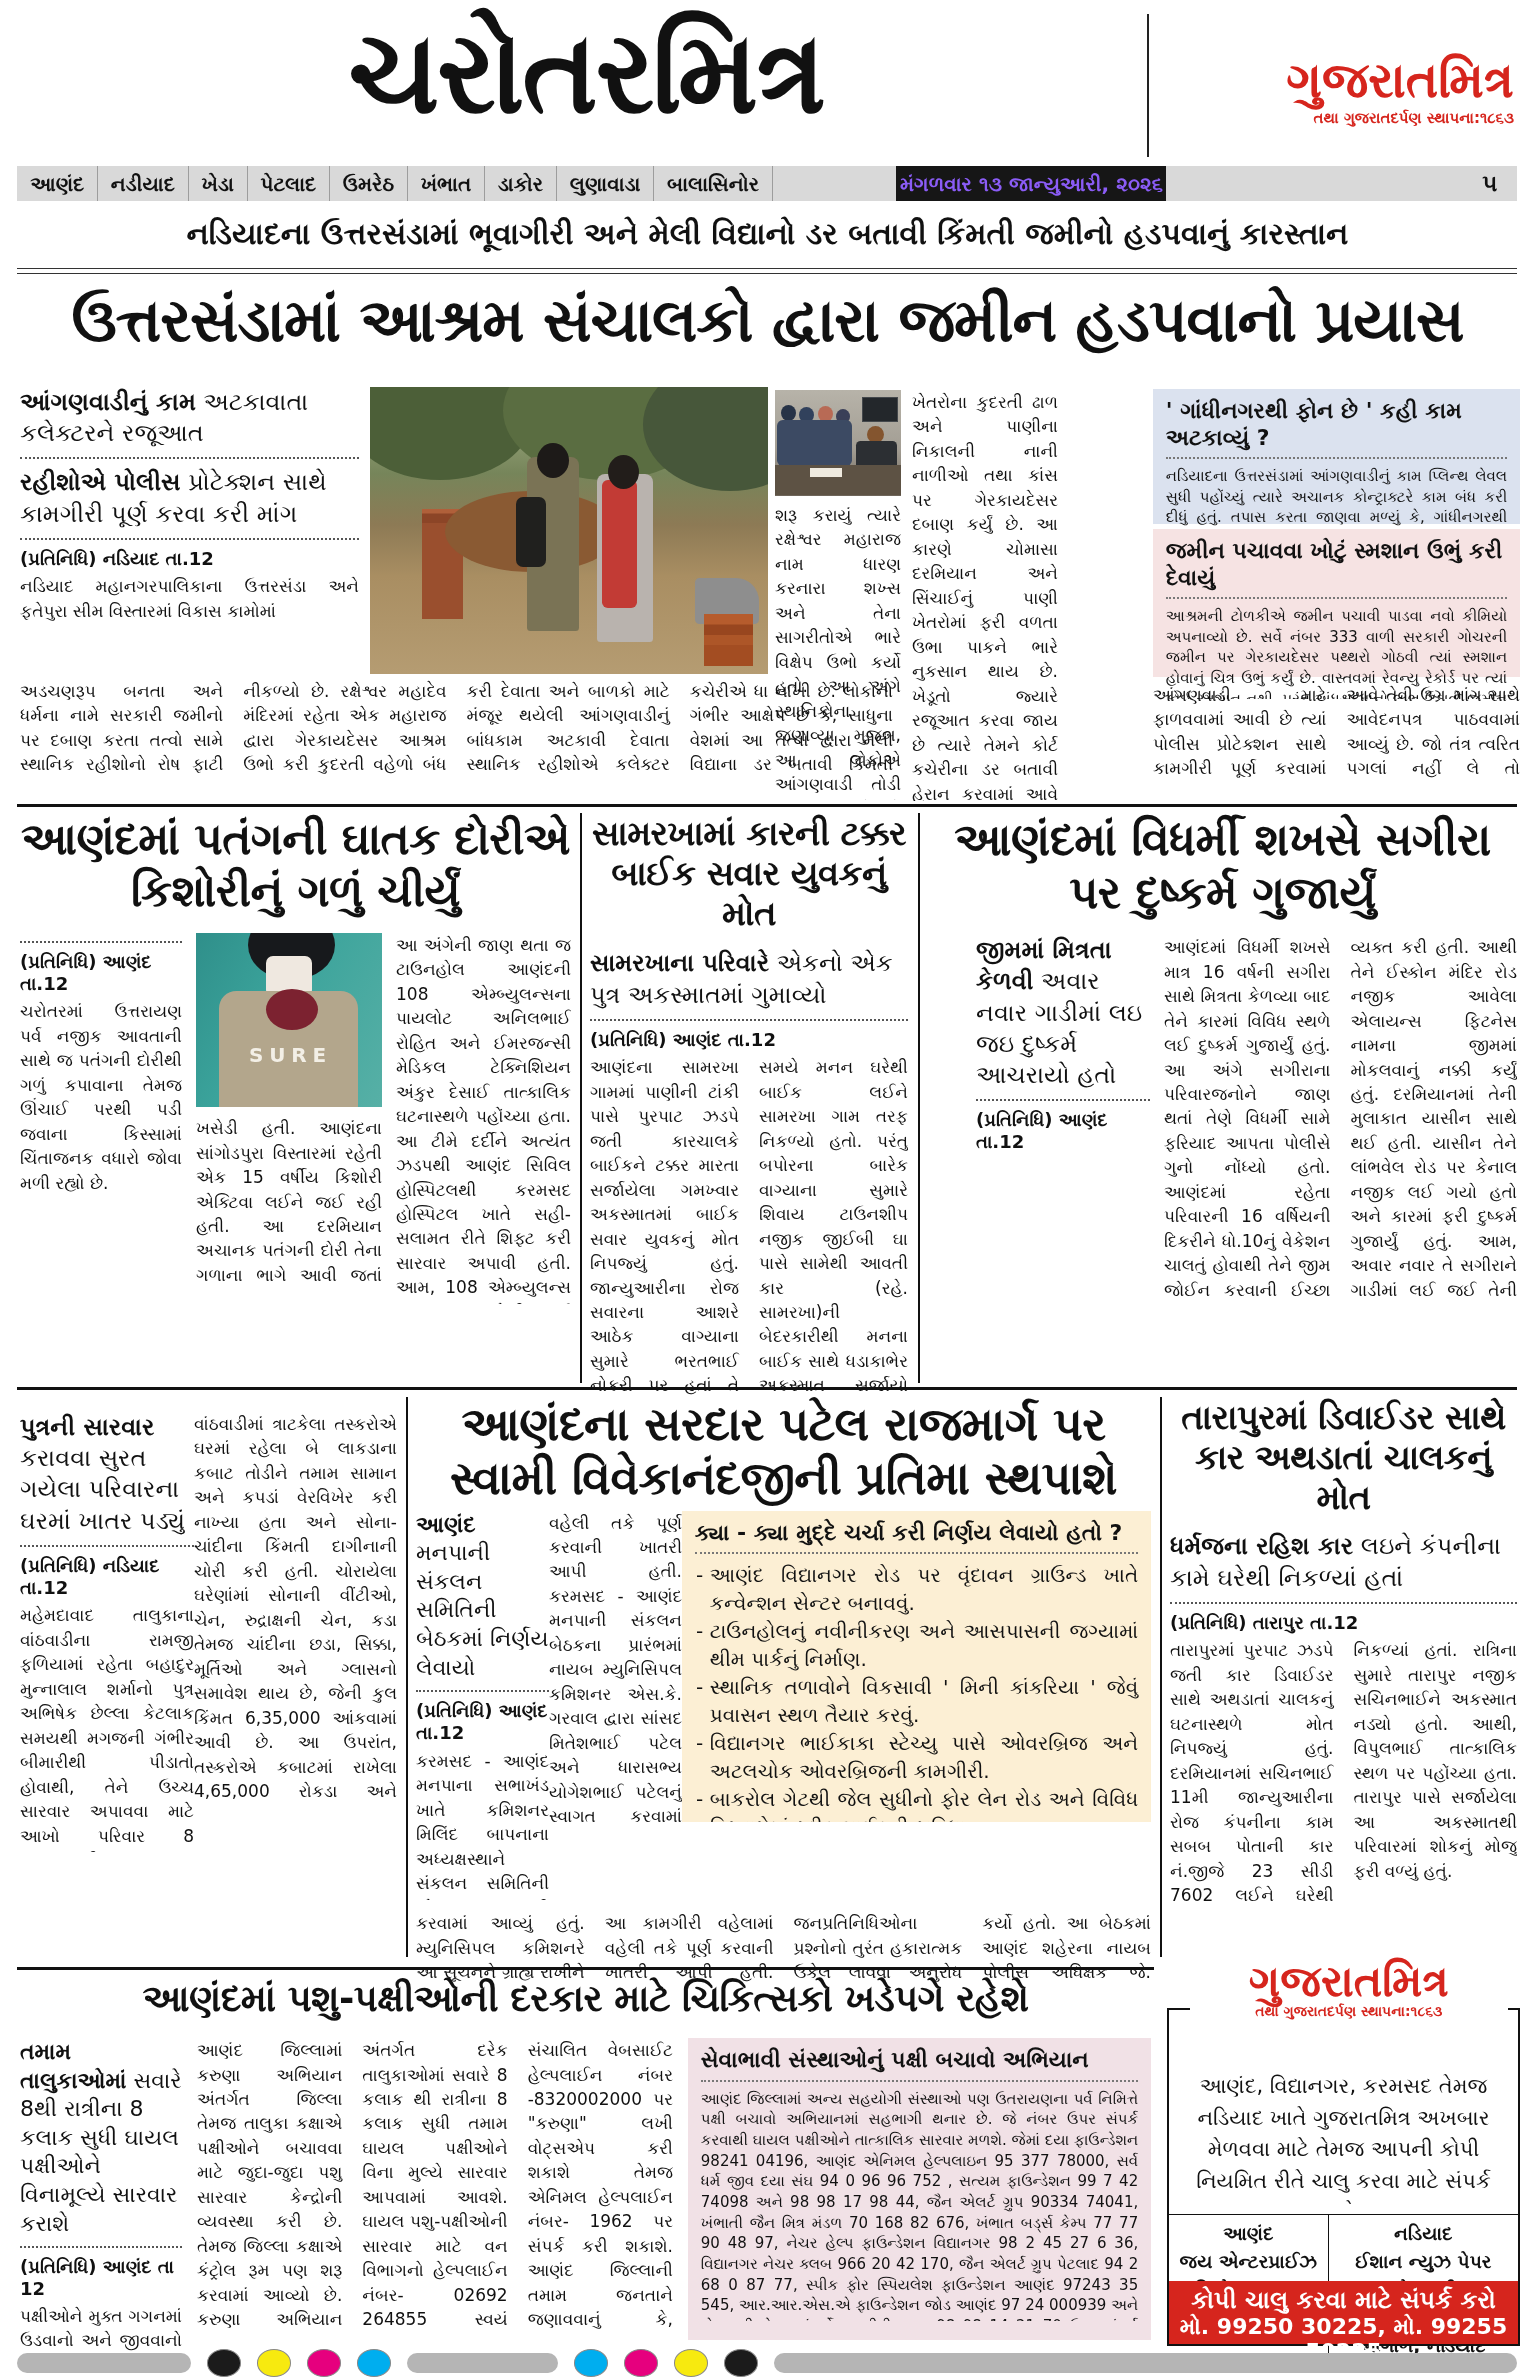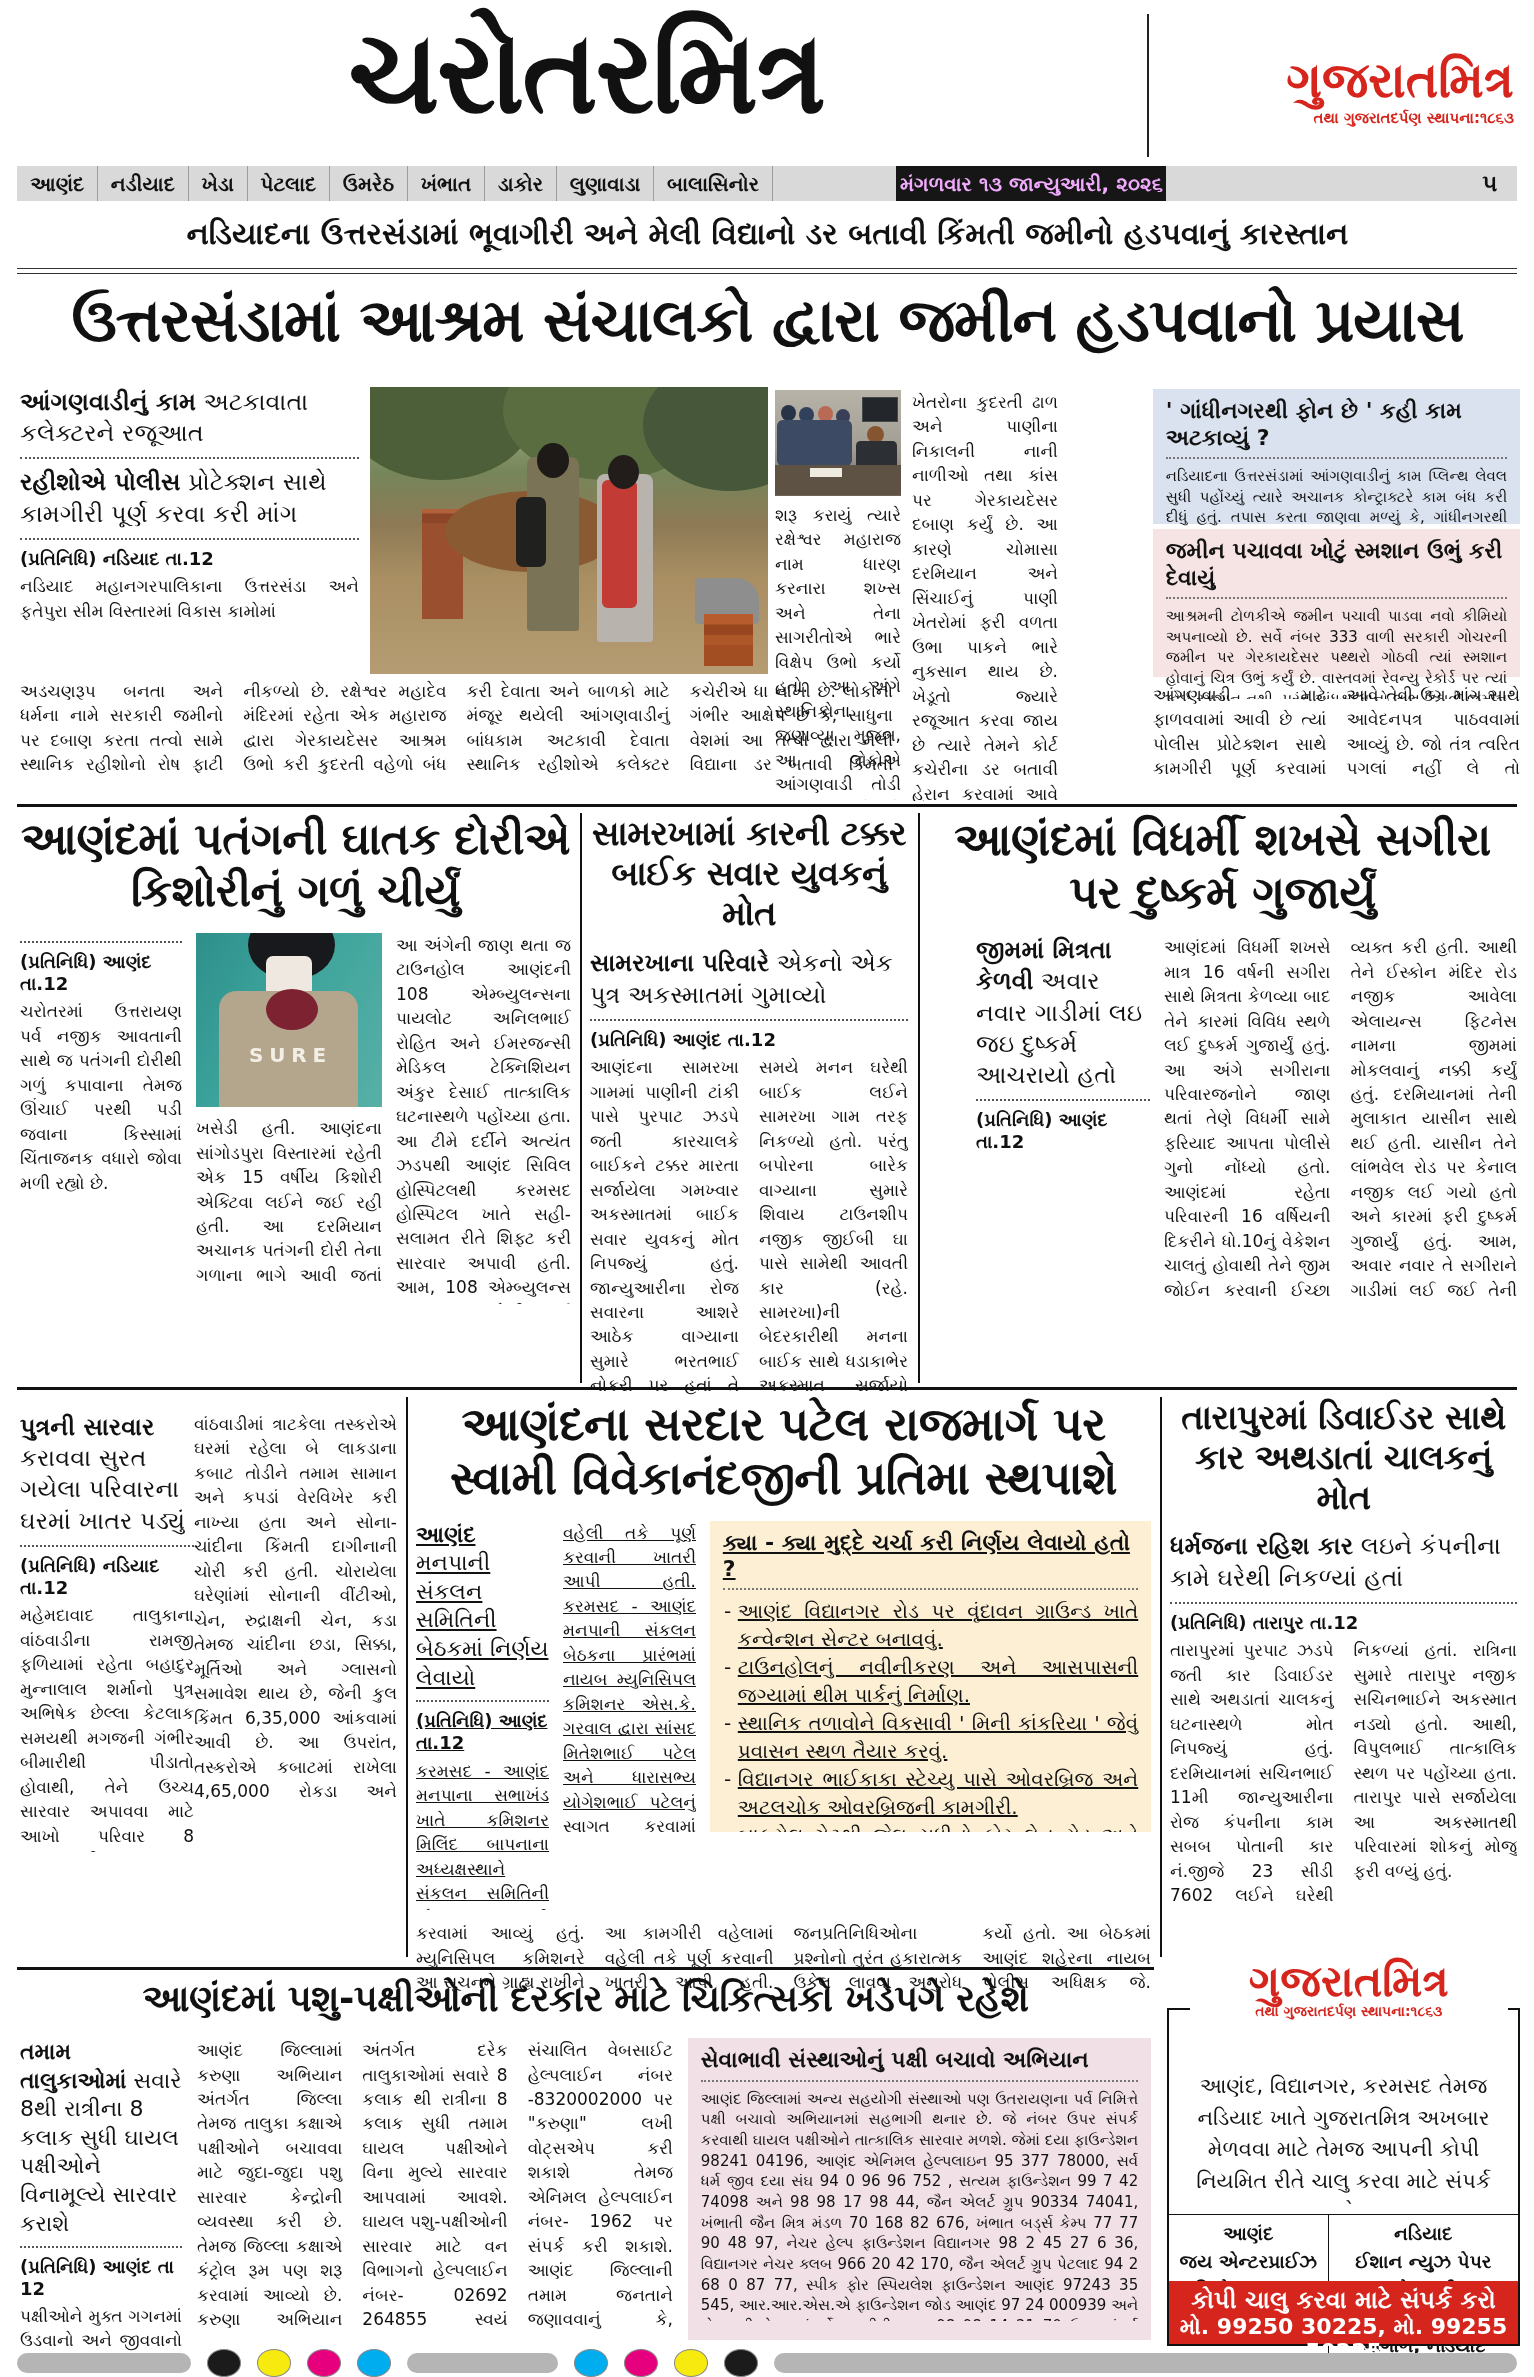--- a/index.html
+++ b/index.html
@@ -13,21 +13,21 @@
   
   .masthead-title{font-size:114px;font-weight:700;letter-spacing:-2.3px;line-height:1.1;}
   .mast-vrule{width:1.7px;background:#222;}
   .logo-red{font-size:49px;font-weight:700;line-height:1.0;text-align:right;}
   .logo-tag{font-size:15px;font-weight:700;text-align:right;margin-top:3.5px;}
 
   
   .navbar{background:#d9d9d9;display:flex;align-items:stretch;}
   .nav-city{font-size:20px;font-weight:700;padding:0 12.8px;display:flex;align-items:center;
             border-right:1.2px solid #9d9d9d;color:#111;}
-  .date-box{background:#161616;color:#f0abfc;font-size:20px;font-weight:700;
+  .date-box{background:#161616;color:#8b5cf6;font-size:20px;font-weight:700;
             display:flex;align-items:center;justify-content:center;}
   .page-num{font-size:23px;font-weight:700;display:flex;align-items:center;}
 
   .kicker{font-size:30px;font-weight:700;}
   .dbl-rule{border-top:1.7px solid #333;border-bottom:1.7px solid #333;height:3.5px;}
   .main-headline{font-size:60px;font-weight:700;letter-spacing:-1.2px;white-space:nowrap;}
 
   .hrule{background:#111;height:2.9px;}
   .vrule{background:#111;width:1.7px;}
 
@@ -231,21 +231,21 @@
       <div style="flex:1;">
         <div class="body just clip" style="height:394px;">વાંઠવાડીમાં ત્રાટકેલા તસ્કરોએ ઘરમાં રહેલા બે લાકડાના કબાટ તોડીને તમામ સામાન અને કપડાં વેરવિખેર કરી નાખ્યા હતા અને સોના-ચાંદીના કિંમતી દાગીનાની ચોરી કરી હતી. ચોરાયેલા ઘરેણાંમાં સોનાની વીંટીઓ, ચેન, રુદ્રાક્ષની ચેન, કડા તેમજ ચાંદીના છડા, સિક્કા, મૂર્તિઓ અને ગ્લાસનો સમાવેશ થાય છે, જેની કુલ કિંમત 6,35,000 આંકવામાં આવી છે. આ ઉપરાંત, તસ્કરોએ કબાટમાં રાખેલા 4,65,000 રોકડા અને 18,000ની કિંમતના મુદ્દામાલની ચોરી કરી હતી. આ અંગે સુનીતાબેન રાજ બહાદુર શર્માએ મહેમદાવાદ પોલીસ સ્ટેશનમાં ફરિયાદ નોંધાવી છે.</div>
       </div>
     </div>
   </div>
 
   <div class="abs vrule" style="left:406px;top:1397px;height:560px;"></div>
 
   <div class="abs" style="left:416px;top:1397px;width:735px;height:560px;">
     <div class="story-headline center" style="font-size:46px;">આણંદના સરદાર પટેલ રાજમાર્ગ પર સ્વામી વિવેકાનંદજીની પ્રતિમા સ્થપાશે</div>
-    <div style="display:flex;gap:14px;margin-top:15px;text-decoration:underline;">
+    <div style="display:flex;margin-top:5px;">
       <div style="width:133px;">
         <div class="subhead" style="font-size:22px;">
           <span class="lead">આણંદ</span><span> મનપાની સંકલન સમિતિની બેઠકમાં નિર્ણય લેવાયો</span>
         </div>
         <div class="dotrule"></div>
         <div class="dateline">(પ્રતિનિધિ) આણંદ તા.12</div>
         <div class="body just clip" style="height:151px;">કરમસદ - આણંદ મનપાના સભાખંડ ખાતે કમિશનર મિલિંદ બાપનાના અધ્યક્ષસ્થાને સંકલન સમિતિની એક મહત્વની બેઠક યોજાઈ હતી. આ બેઠકમાં શહેરના સર્વાંગી વિકાસ માટે અનેક મહત્વના મુદ્દાઓ પર ચર્ચા કરવામાં આવી હતી.</div>
       </div>
       <div style="width:133px;">
         <div class="body just clip" style="height:311px;">વહેલી તકે પૂર્ણ કરવાની ખાતરી આપી હતી. કરમસદ - આણંદ મનપાની સંકલન બેઠકના પ્રારંભમાં નાયબ મ્યુનિસિપલ કમિશનર એસ.કે. ગરવાલ દ્વારા સાંસદ મિતેશભાઈ પટેલ અને ધારાસભ્ય યોગેશભાઈ પટેલનું સ્વાગત કરવામાં આવ્યું હતું. આ બેઠકમાં કમિશનર મિલિંદ બાપનાએ જણાવ્યું હતું કે, કોર્પોરેશનના વિકાસ માટે ધારાસભ્ય અને સાંસદના સૂચનો આવકાર્ય છે.</div>

